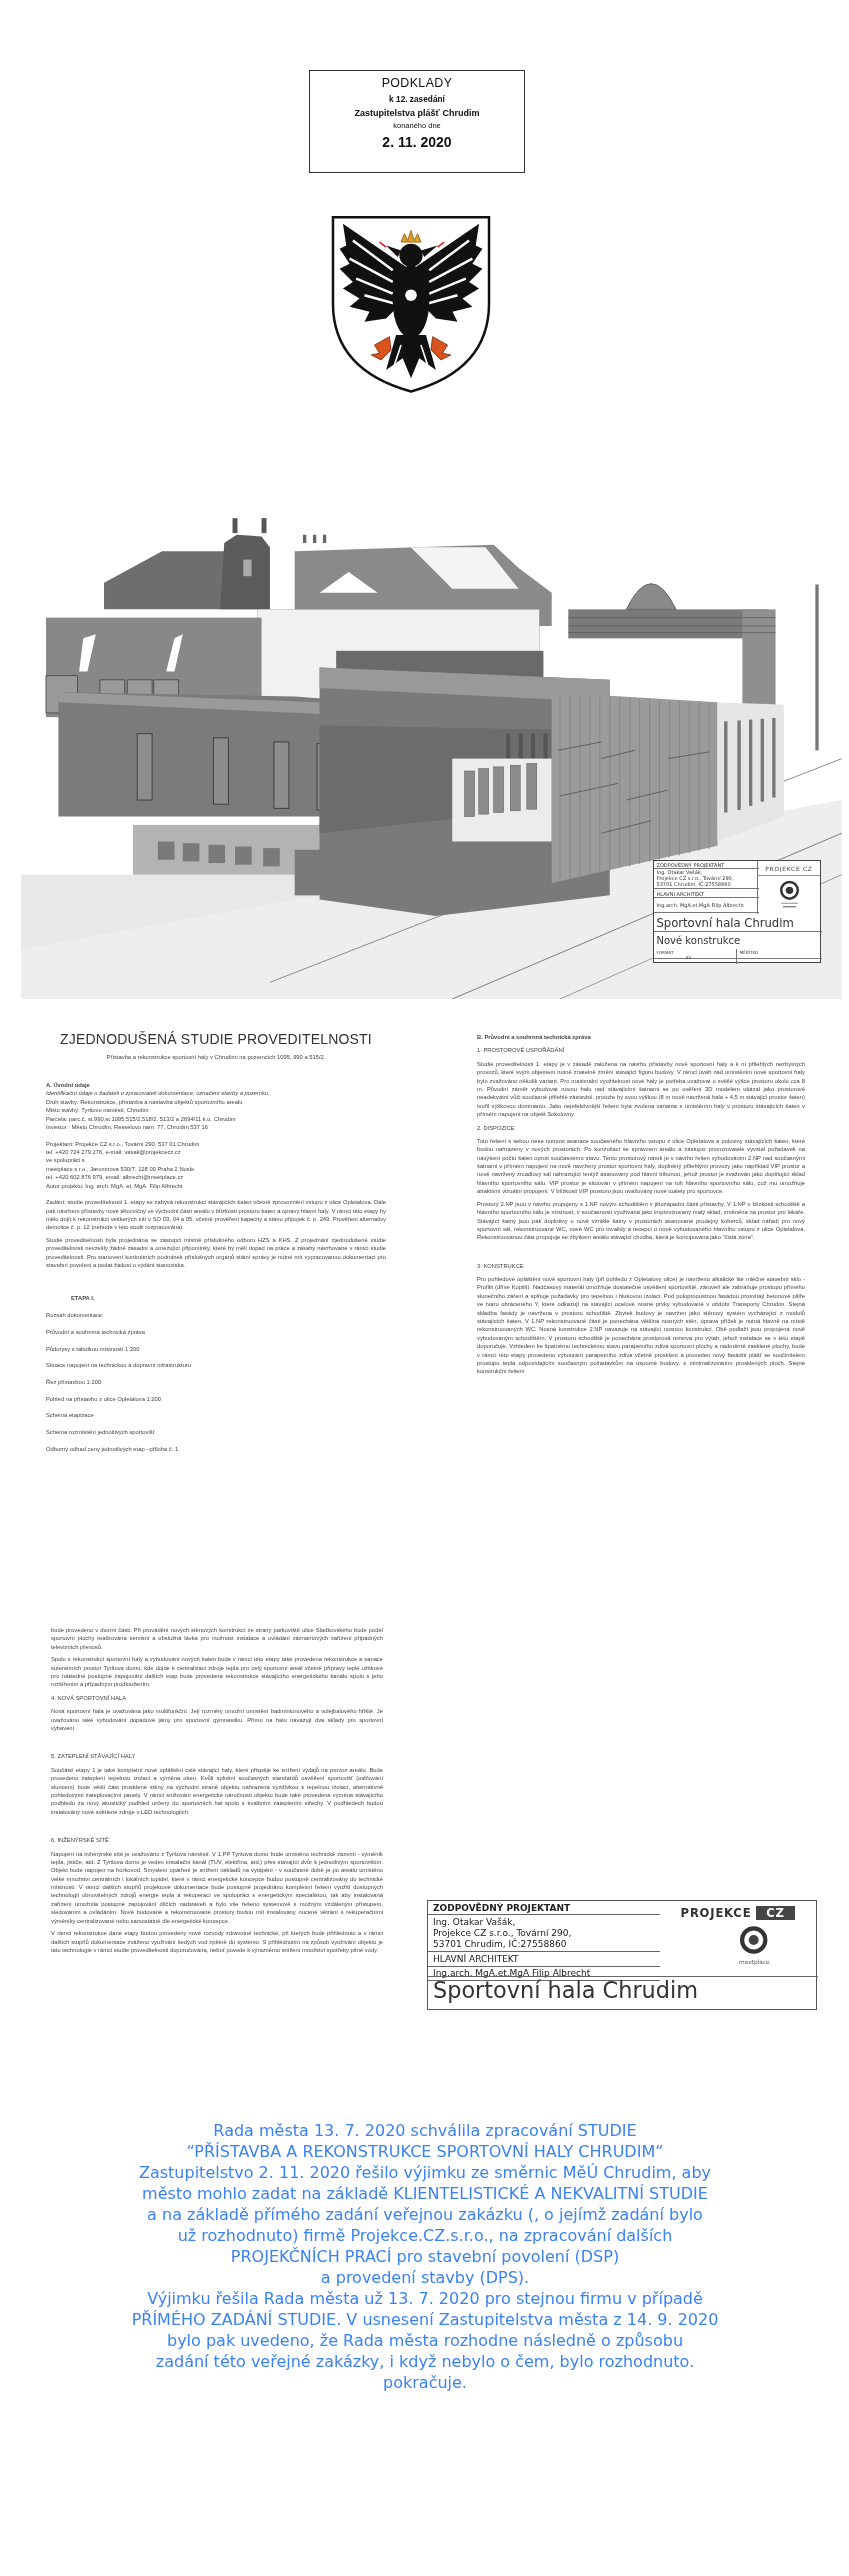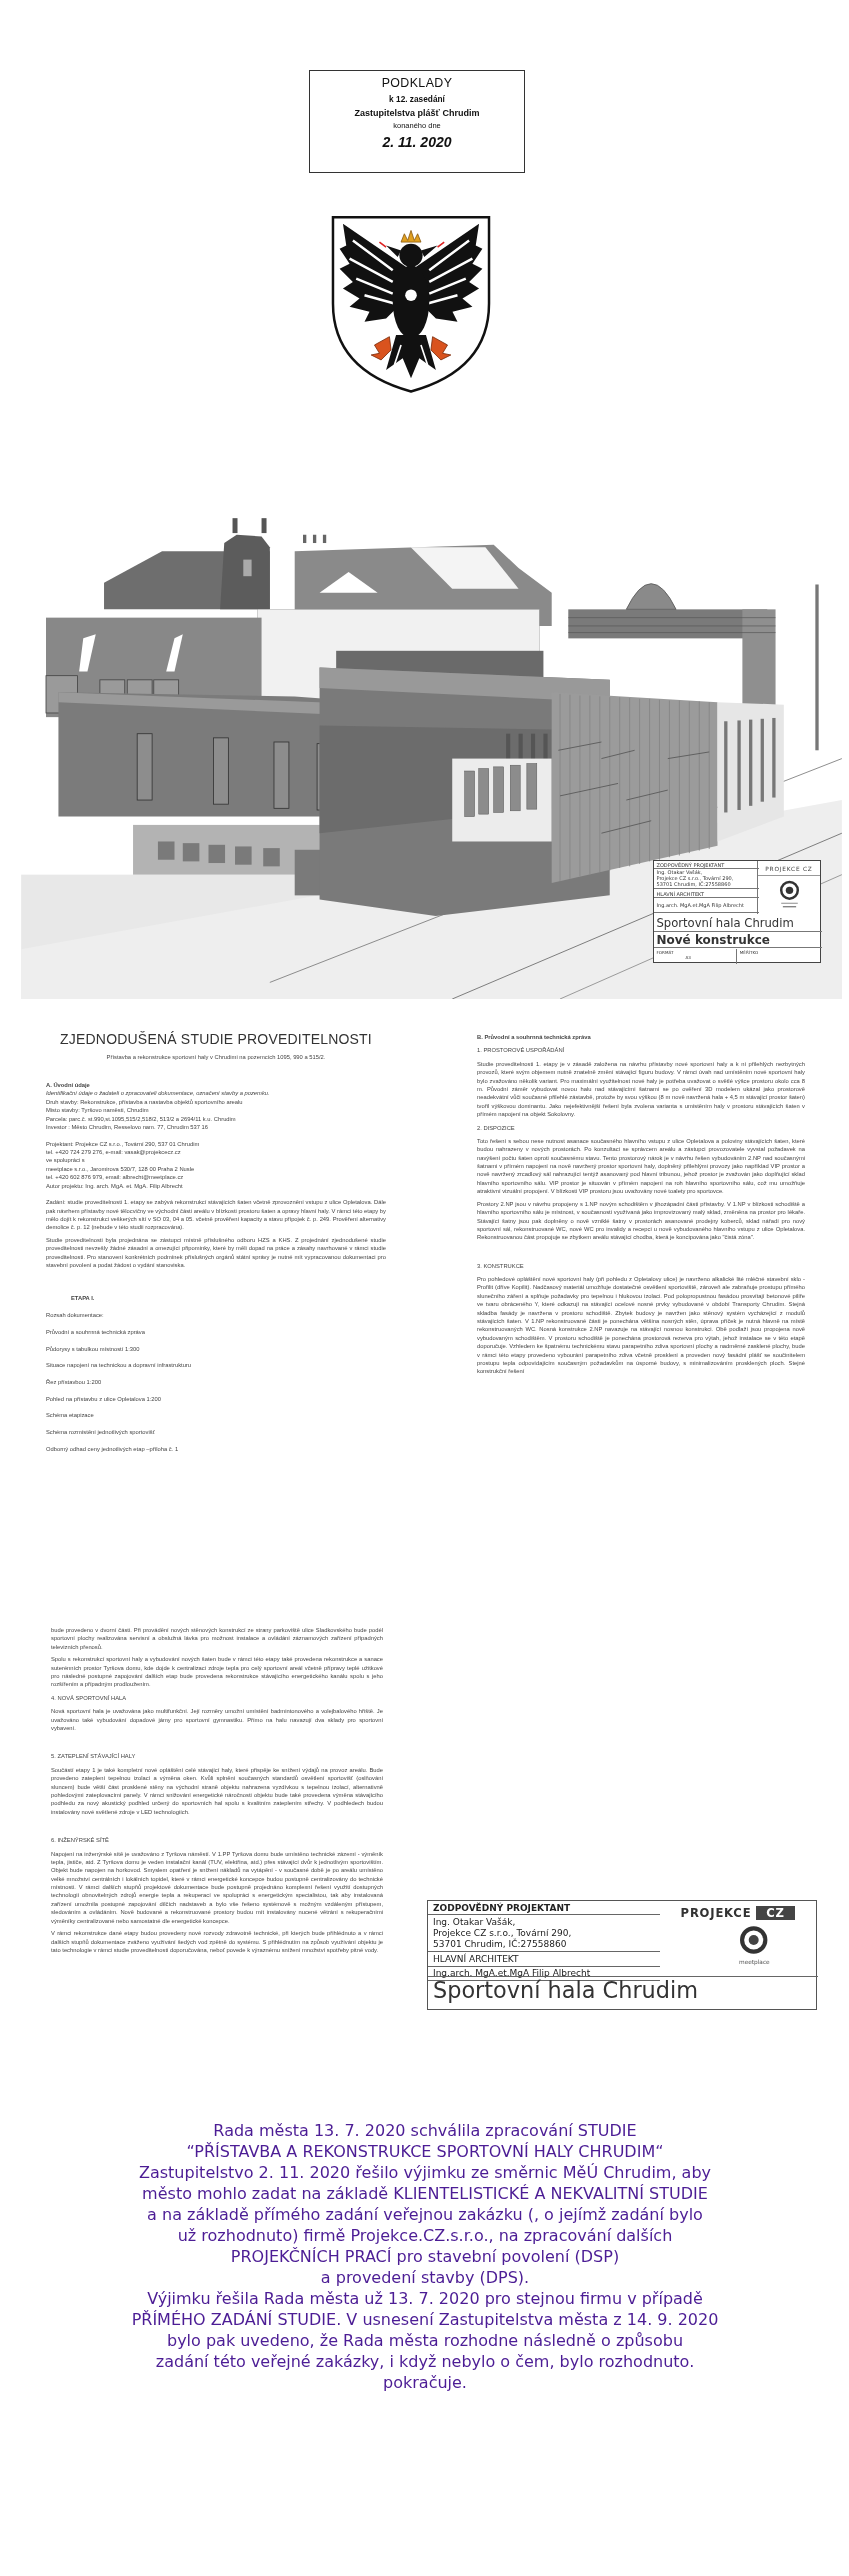--- a/index.html
+++ b/index.html
@@ -5,21 +5,21 @@
   * { box-sizing: border-box; margin: 0; padding: 0; }
   html, body { width: 850px; background: #ffffff; }
   body { position: relative; height: 2576px; font-family: "DejaVu Sans", sans-serif; color: #222; overflow: hidden; }
 
   
   .stamp { position: absolute; left: 309px; top: 70px; width: 216px; height: 103px; border: 1.7px solid #333; text-align: center; font-family: "Liberation Sans", sans-serif; color: #111; }
   .stamp .s1 { font-size: 12.4px; margin-top: 5px; letter-spacing: 0.4px; }
   .stamp .s2 { font-size: 8.3px; font-weight: bold; margin-top: 4.1px; }
   .stamp .s3 { font-size: 9px; font-weight: bold; margin-top: 4.1px; }
   .stamp .s4 { font-size: 7.5px; margin-top: 3.3px; }
-  .stamp .s5 { font-size: 14px; font-weight: bold; margin-top: 3.3px; font-style: italic; }
+  .stamp .s5 { font-size: 14px; font-weight: bold; margin-top: 3.3px; }
 
   .coat { position: absolute; left: 328px; top: 212px; width: 166px; height: 183px; }
 
   
   .render { position: absolute; left: 21px; top: 485px; width: 821px; height: 514px; }
   .titleblock { position: absolute; left: 653px; top: 860px; width: 168px; height: 103px; border: 0.8px solid #444; background: #fff; font-family: "DejaVu Sans", sans-serif; color: #333; }
   .tb-row { position: absolute; left: 0; border-bottom: 0.8px solid #777; font-size: 5px; padding: 0.8px 2.5px; }
   .tb-logo { position: absolute; right: 0; top: 0; width: 63px; height: 53px; border-left: 0.8px solid #777; }
 
   
@@ -198,21 +198,21 @@
   <div class="tb-logo">
     <div style="font-size:5.8px;letter-spacing:0.8px;text-align:center;padding-top:5px;border-bottom:0.8px solid #999;height:15px;color:#444;">PROJEKCE CZ</div>
     <svg width="63" height="37" viewBox="0 0 76 44">
       <circle cx="38" cy="17" r="10" fill="none" stroke="#333" stroke-width="3"></circle>
       <circle cx="38" cy="17" r="4.5" fill="#333"></circle>
       <rect x="28" y="32" width="20" height="1" fill="#777"></rect>
       <rect x="30" y="36" width="16" height="1.5" fill="#777"></rect>
     </svg>
   </div>
   <div class="tb-row" style="top:53px;width:168px;height:18px;font-size:11.6px;line-height:16.6px;">Sportovní hala Chrudim</div>
-  <div class="tb-row" style="top:72px;width:168px;height:15px;font-size:12px;line-height:13.3px;font-weight:bold;">Nové konstrukce</div>
+  <div class="tb-row" style="top:72px;width:168px;height:26px;font-size:10px;line-height:13.3px;">Nové konstrukce</div>
   <div style="position:absolute;top:88px;left:0;width:83px;height:15px;border-right:0.8px solid #777;font-size:4.1px;padding:0.8px 2.5px;">
     <span>FORMÁT</span>
     <span style="position:absolute;left:31.5px;top:5.8px;">A3</span>
   </div>
   <div style="position:absolute;top:88px;left:85px;font-size:4.1px;padding:0.8px;">MĚŘÍTKO</div>
 </div>
 
 <div class="page tp-left">
   <div class="doc-title">ZJEDNODUŠENÁ STUDIE PROVEDITELNOSTI</div>
   <div class="doc-sub">Přístavba a rekonstrukce sportovní haly v Chrudimi na pozemcích 1095, 990 a 515/2.</div>
@@ -294,21 +294,21 @@
     </div>
     <svg width="152" height="50" viewBox="0 0 183 60">
       <circle cx="108" cy="24" r="14" fill="none" stroke="#333" stroke-width="5"></circle>
       <circle cx="108" cy="24" r="6" fill="#444"></circle>
     </svg>
     <div style="position:absolute;left:75px;top:58px;font-size:5.8px;color:#555;">meetplace</div>
   </div>
   <div class="tb2-big">Sportovní hala Chrudim</div>
 </div>
 
-<div class="comment" style="color: #4c1d95;">
+<div class="comment" style="color: #3b82f6;">
   <div>Rada města 13. 7. 2020 schválila zpracování STUDIE</div>
   <div>“PŘÍSTAVBA A REKONSTRUKCE SPORTOVNÍ HALY CHRUDIM“</div>
   <div>Zastupitelstvo 2. 11. 2020 řešilo výjimku ze směrnic MěÚ Chrudim, aby</div>
   <div>město mohlo zadat na základě KLIENTELISTICKÉ A NEKVALITNÍ STUDIE</div>
   <div>a na základě přímého zadání veřejnou zakázku (, o jejímž zadání bylo</div>
   <div>už rozhodnuto) firmě Projekce.CZ.s.r.o., na zpracování dalších</div>
   <div>PROJEKČNÍCH PRACÍ pro stavební povolení (DSP)</div>
   <div>a provedení stavby (DPS).</div>
   <div>Výjimku řešila Rada města už 13. 7. 2020 pro stejnou firmu v případě</div>
   <div>PŘÍMÉHO ZADÁNÍ STUDIE. V usnesení Zastupitelstva města z 14. 9. 2020</div>

